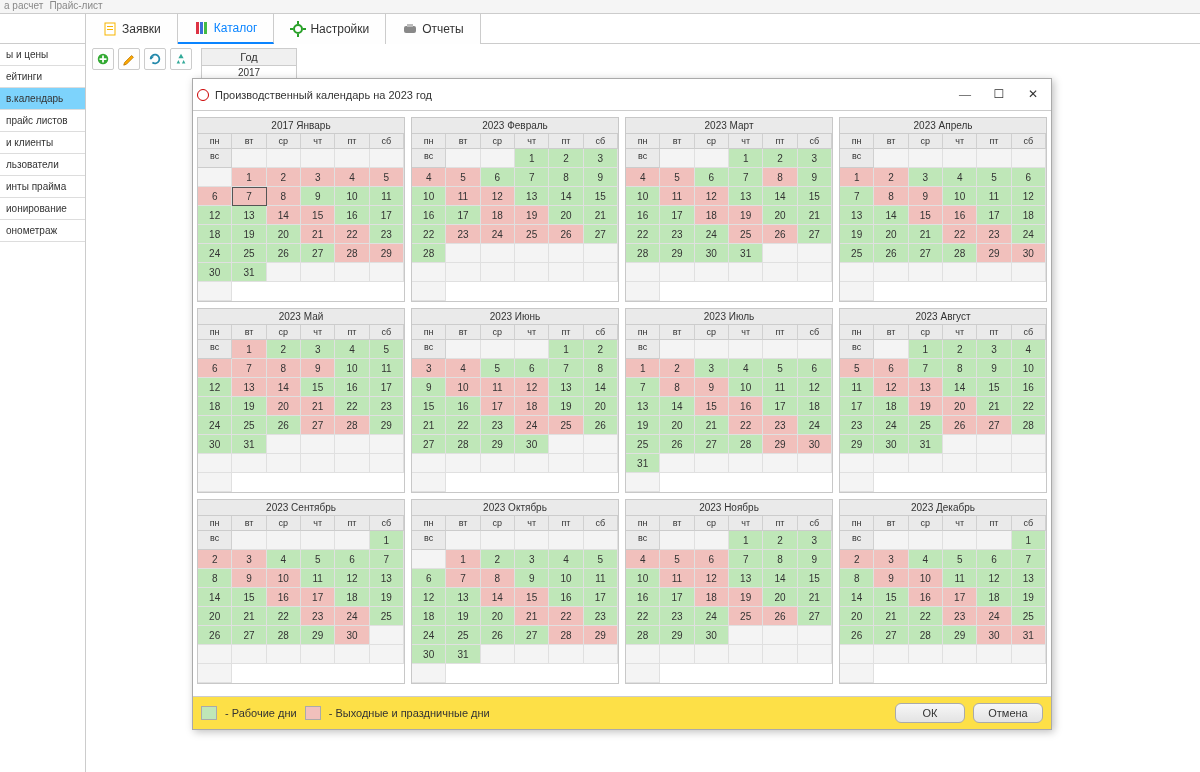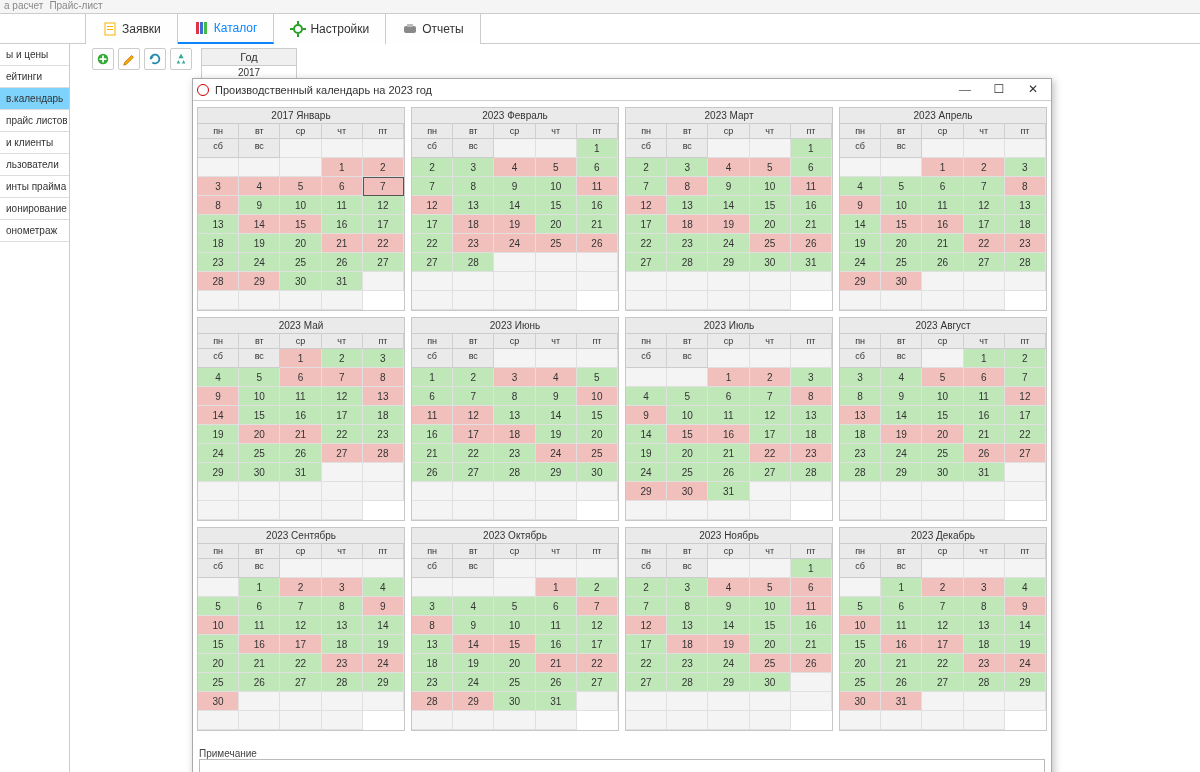--- a/index.html
+++ b/index.html
@@ -4,43 +4,43 @@
 <style>
 html,body{margin:0;padding:0;font-family:"Segoe UI",Tahoma,sans-serif;font-size:11px;color:#333;background:#fff;overflow:hidden;width:1200px;height:772px}
 *{box-sizing:border-box}
 .top-tabs{position:absolute;top:0;left:0;right:0;height:14px;border-bottom:1px solid #ccc;background:#f5f5f5;display:flex;align-items:flex-start;gap:6px;padding-left:4px;color:#888}
 .top-tabs span{font-size:10px}
 .main-tabs{position:absolute;top:14px;left:0;right:0;height:30px;border-bottom:1px solid #ccc;display:flex}
 .left-tab-col{width:86px;border-right:1px solid #ccc}
 .main-tab{display:flex;align-items:center;gap:4px;padding:4px 16px;border-right:1px solid #ccc;font-size:12px;background:#fefefe;height:30px}
 .main-tab.active{border-bottom:2px solid #0a84ff;color:#0a84ff}
 .main-tab-icon{width:16px;height:16px;display:inline-block}
-.left-sidebar{position:absolute;top:44px;left:0;width:70px;bottom:0;border-right:1px solid #ccc}
+.left-sidebar{position:absolute;top:44px;left:0;width:86px;bottom:0;border-right:1px solid #ccc}
 .left-sidebar-item{padding:5px 6px;border-bottom:1px solid #ddd;font-size:10px;white-space:nowrap;overflow:hidden}
 .left-sidebar-item.active{background:#7dd3fc}
 .content{position:absolute;top:44px;left:86px;right:0;bottom:0}
 .breadcrumb{padding:4px 8px;border-bottom:1px solid #eee;font-size:11px}
 .breadcrumb a{color:#2c8dd6;text-decoration:none}
 .toolbar-row{display:flex;gap:3px;padding:4px 6px;align-items:flex-start}
 .toolbar-btns{display:flex;gap:4px}
 .tb-btn{width:22px;height:22px;border:1px solid #ccc;border-radius:2px;background:#fefefe;display:flex;align-items:center;justify-content:center}
 .year-panel{margin-left:6px;border:1px solid #ccc;width:96px}
 .year-panel-header{background:#f0f0f0;text-align:center;font-size:11px;padding:2px 0;border-bottom:1px solid #ccc}
 .year-item{text-align:center;padding:1px 0;border-bottom:1px solid #eee;font-size:10px}
 .year-item.selected{background:#3a6fd8;color:#fff}
 .dialog{position:absolute;top:78px;left:192px;width:860px;background:#fff;border:1px solid #aaa;box-shadow:2px 2px 8px rgba(0,0,0,0.25)}
-.titlebar{height:22px;border-bottom:1px solid #ccc;display:flex;align-items:center;padding:0 4px;font-size:11px;gap:6px}
+.titlebar{height:32px;border-bottom:1px solid #ccc;display:flex;align-items:center;padding:0 4px;font-size:11px;gap:6px}
 .titlebar-icon{width:12px;height:12px;border-radius:50%;border:1px solid #c00;display:inline-block}
 .titlebar .spacer{flex:1}
 .winbtn{width:28px;height:18px;display:flex;align-items:center;justify-content:center;font-family:"Segoe UI";font-size:12px}
 .cal-body{padding:6px 4px}
 .cal-row{display:flex;gap:6px;margin-bottom:6px}
 .month-block{flex:1;border:1px solid #c8c8c8}
 .month-title{background:#eaeaea;text-align:center;font-size:10px;padding:2px 0;border-bottom:1px solid #ccc}
-.month-grid{display:grid;grid-template-columns:repeat(5,1fr)}
+.month-grid{display:grid;grid-template-columns:repeat(6,1fr)}
 .dow{background:#eaeaea;text-align:center;font-size:9px;padding:2px 0;border-right:1px solid #d0d0d0;border-bottom:1px solid #ccc}
 .dow:last-child{border-right:none}
 .daycell{text-align:center;font-size:10px;height:19px;line-height:19px;border-right:1px solid #e0e0e0;border-bottom:1px solid #e0e0e0}
 .daycell.empty{background:#f4f4f4}
 .daycell.work{background:#bfe7b8}
 .daycell.rest{background:#f1c0bc}
 .daycell.today{outline:1px solid #555;outline-offset:-1px}
 .notes-section{padding:4px 6px}
 .notes-section label{font-size:10px;color:#444}
 .notes-input{width:100%;height:18px;border:1px solid #bbb;background:#fff}
@@ -813,28 +813,20 @@
             <div class="daycell empty"></div>
             <div class="daycell empty"></div>
             <div class="daycell empty"></div>
             <div class="daycell empty"></div>
             <div class="daycell empty"></div>
           </div>
         </div>
       </div>
     </div>
 
-  <div class="notes-section">
-    <label>Примечание</label>
-    <div class="notes-input"></div>
-    <div class="hscroll">
-        <span>◄</span>
-        <span>►</span>
-      </div>
-  </div>
 
   <div class="legend-bar">
     <span class="legend-swatch work"></span>
     <span>- Рабочие дни</span>
     <span class="legend-swatch rest"></span>
     <span>- Выходные и праздничные дни</span>
     <span class="spacer"></span>
     <span class="dlg-btn">ОК</span>
     <span class="dlg-btn">Отмена</span>
   </div>

